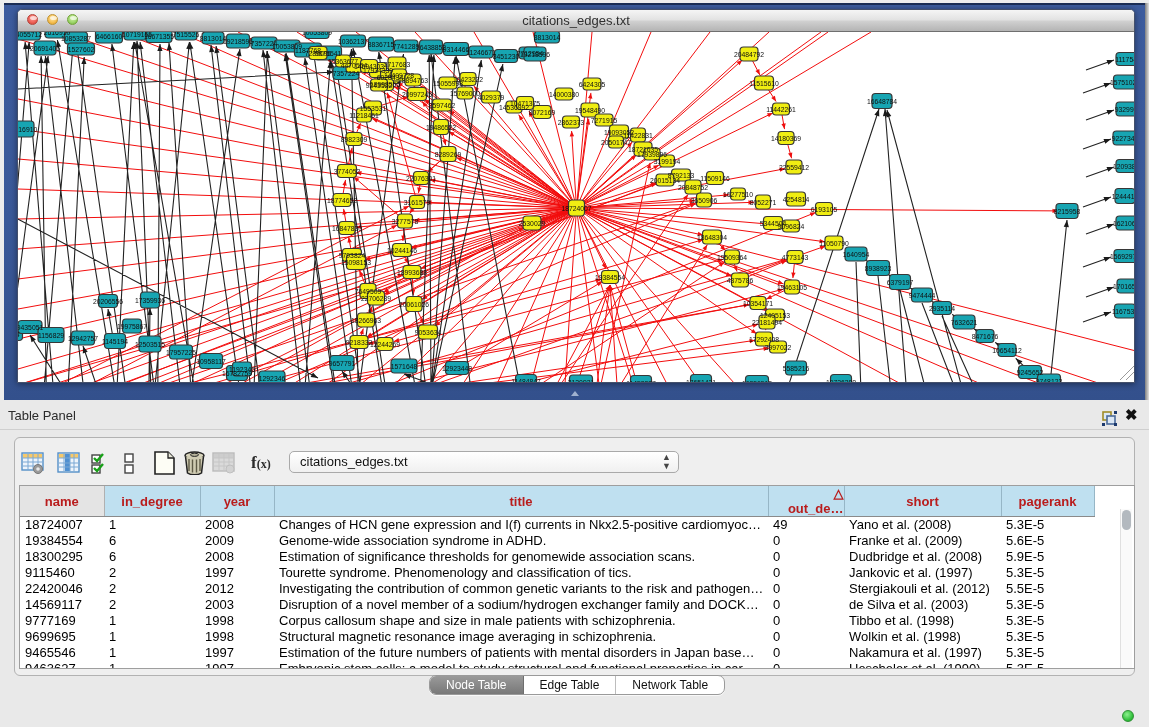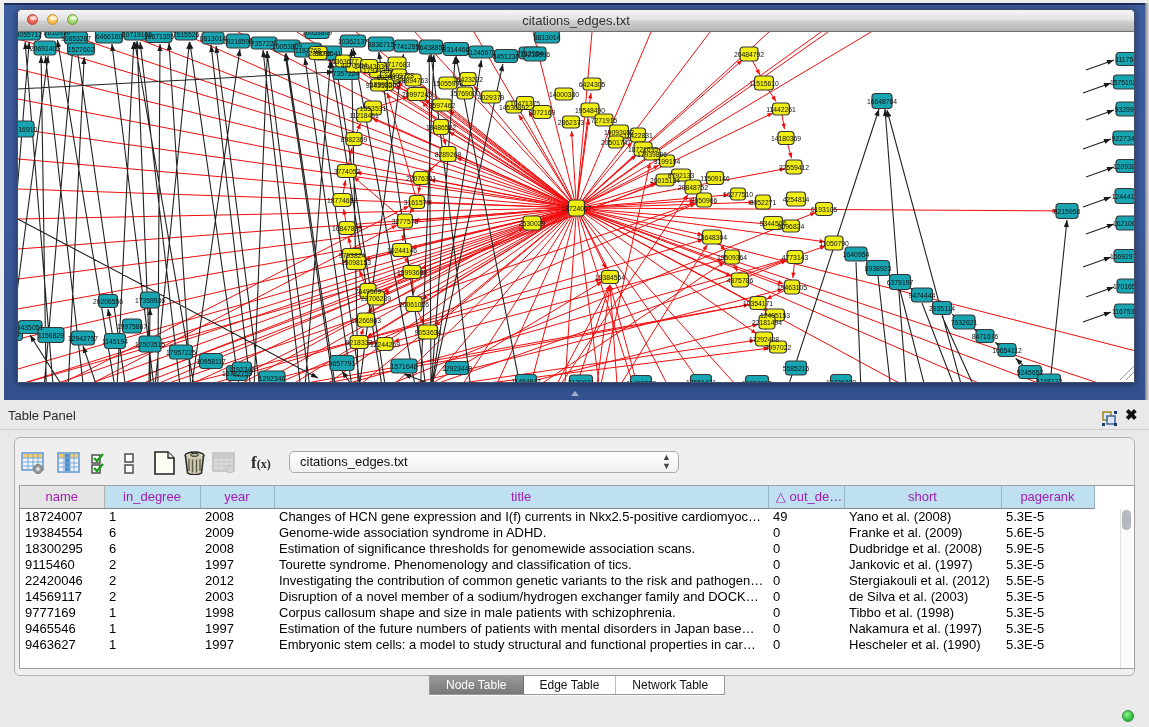--- a/index.html
+++ b/index.html
@@ -36,37 +36,37 @@
 .xicon{position:absolute;left:1125px;top:6px;font-size:15px;font-weight:bold;color:#111;}
 .panel{position:absolute;left:14px;top:37px;width:1121px;height:639px;height:239px;
   background:#efefef;border:1px solid #b2b2b2;border-radius:6px;}
 .tbar{position:absolute;left:0;top:0;width:100%;height:46px;}
 .combo{position:absolute;left:274px;top:13px;width:390px;height:22px;background:linear-gradient(#ffffff,#f0f0f0);
   border:1px solid #a9a9a9;border-radius:5px;font-size:13px;color:#111;line-height:20px;padding-left:10px;}
 .combo .arr{position:absolute;right:7px;top:1px;font-size:9px;color:#444;line-height:9px;}
 .scroll{position:absolute;left:4px;top:47px;width:1116px;height:184px;background:#fff;
   border:1px solid #9e9e9e;overflow:hidden;}
 table.dt{border-collapse:collapse;table-layout:fixed;width:1074px;font-size:13px;}
-table.dt th{height:22px;font-weight:normal;color:#a21caf;
+table.dt th{height:22px;font-weight:bold;color:#b91c1c;
   background:#bfe0f0;border-right:1px solid #96b6c6;border-bottom:1px solid #8a8a8a;
   padding:0;text-align:center;}
 table.dt th.c0{background:#e4e4e4;border-right:1px solid #b0b0b0;}
 table.dt td{height:16px;padding:0 0 0 5px;color:#000;white-space:nowrap;overflow:hidden;}
 table.dt col.c0{width:84px}
 table.dt col.c1{width:96px}
 table.dt col.c2{width:74px}
 table.dt col.c3{width:494px}
 table.dt col.c4{width:76px}
 table.dt col.c5{width:157px}
 table.dt col.c6{width:93px}
 .vsb{position:absolute;right:2px;top:23px;width:12px;height:159px;background:#fafafa;
   border-left:1px solid #e0e0e0;}
 .vsb .thumb{position:absolute;left:1px;top:1px;width:9px;height:20px;background:#b3b9bf;border-radius:5px;}
 .tabs{position:absolute;left:414px;top:237px;height:20px;display:flex;
-  border:1px solid #9a9a9a;border-radius:0;overflow:hidden;background:#fff;
+  border:1px solid #9a9a9a;border-radius:7px;overflow:hidden;background:#fff;
   box-shadow:0 1px 0 rgba(255,255,255,.7);}
 .tabs div{font-size:12px;line-height:19px;padding:0 16px;color:#111;border-right:1px solid #bdbdbd;}
 .tabs div.sel{background:linear-gradient(#9a9a9a,#787878);color:#fff;border-right:1px solid #6e6e6e;}
 .tabs div:last-child{border-right:none;}
 .mem{position:absolute;right:34px;top:328px;font-size:10px;color:#222;}
 .memdot{position:absolute;right:15px;top:310px;width:12px;height:12px;border-radius:50%;
   background:radial-gradient(circle at 40% 35%,#8ef08e,#2fbf3a 65%,#1f9a2a);border:1px solid #2f8f35;}
 svg text{font-family:"Liberation Sans",sans-serif;}
 </style></head>
 <body>
@@ -482,21 +482,21 @@
             <col class="c4">
             <col class="c5">
             <col class="c6">
           </colgroup>
         <tbody>
             <tr>
               <th class="c0">name</th>
               <th>in_degree</th>
               <th>year</th>
               <th>title</th>
-              <th style="text-align:center;padding-left:6px">△ out_de…</th>
+              <th style="text-align:right;padding-left:6px">△ out_de…</th>
               <th>short</th>
               <th>pagerank</th>
             </tr>
 <tr>
               <td class="c0">18724007</td>
               <td class="c1">1</td>
               <td class="c2">2008</td>
               <td class="c3">Changes of HCN gene expression and I(f) currents in Nkx2.5-positive cardiomyoc…</td>
               <td class="c4">49</td>
               <td class="c5">Yano et al. (2008)</td>
@@ -547,20 +547,29 @@
               <td class="c5">de Silva et al. (2003)</td>
               <td class="c6">5.3E-5</td>
             </tr>
 <tr>
               <td class="c0">9777169</td>
               <td class="c1">1</td>
               <td class="c2">1998</td>
               <td class="c3">Corpus callosum shape and size in male patients with schizophrenia.</td>
               <td class="c4">0</td>
               <td class="c5">Tibbo et al. (1998)</td>
+              <td class="c6">5.3E-5</td>
+            </tr>
+<tr>
+              <td class="c0">9699695</td>
+              <td class="c1">1</td>
+              <td class="c2">1998</td>
+              <td class="c3">Structural magnetic resonance image averaging in schizophrenia.</td>
+              <td class="c4">0</td>
+              <td class="c5">Wolkin et al. (1998)</td>
               <td class="c6">5.3E-5</td>
             </tr>
 <tr>
               <td class="c0">9465546</td>
               <td class="c1">1</td>
               <td class="c2">1997</td>
               <td class="c3">Estimation of the future numbers of patients with mental disorders in Japan base…</td>
               <td class="c4">0</td>
               <td class="c5">Nakamura et al. (1997)</td>
               <td class="c6">5.3E-5</td>

